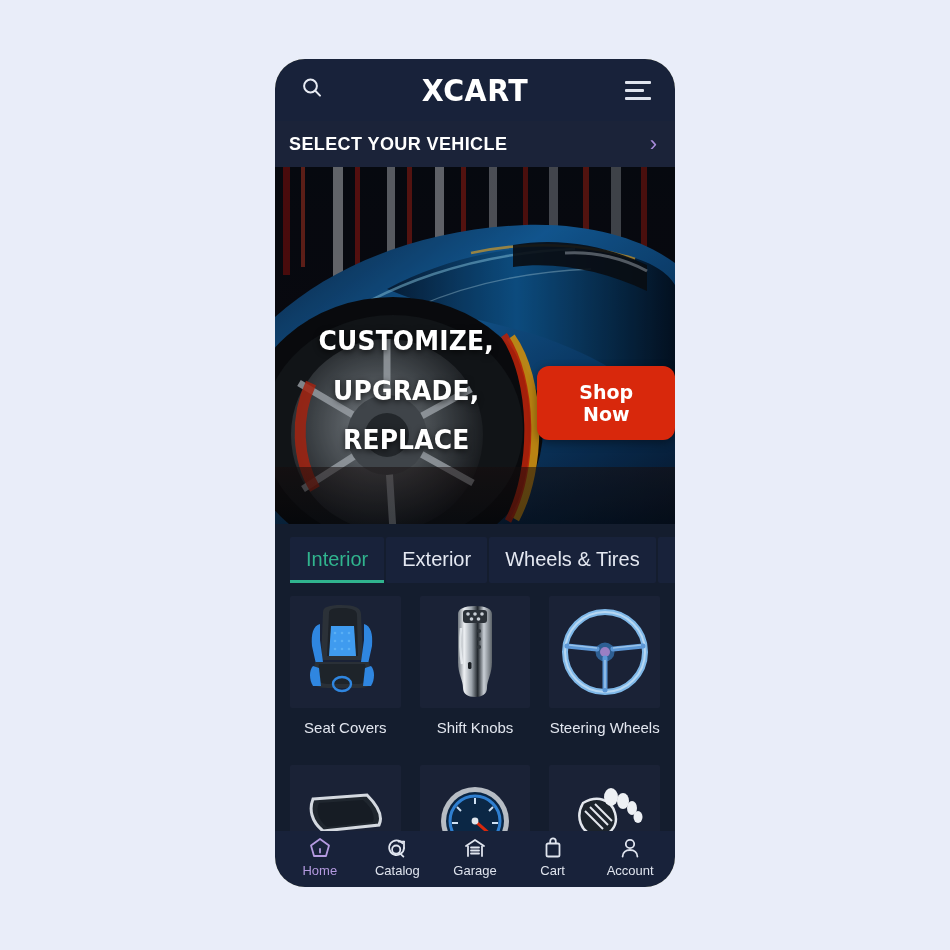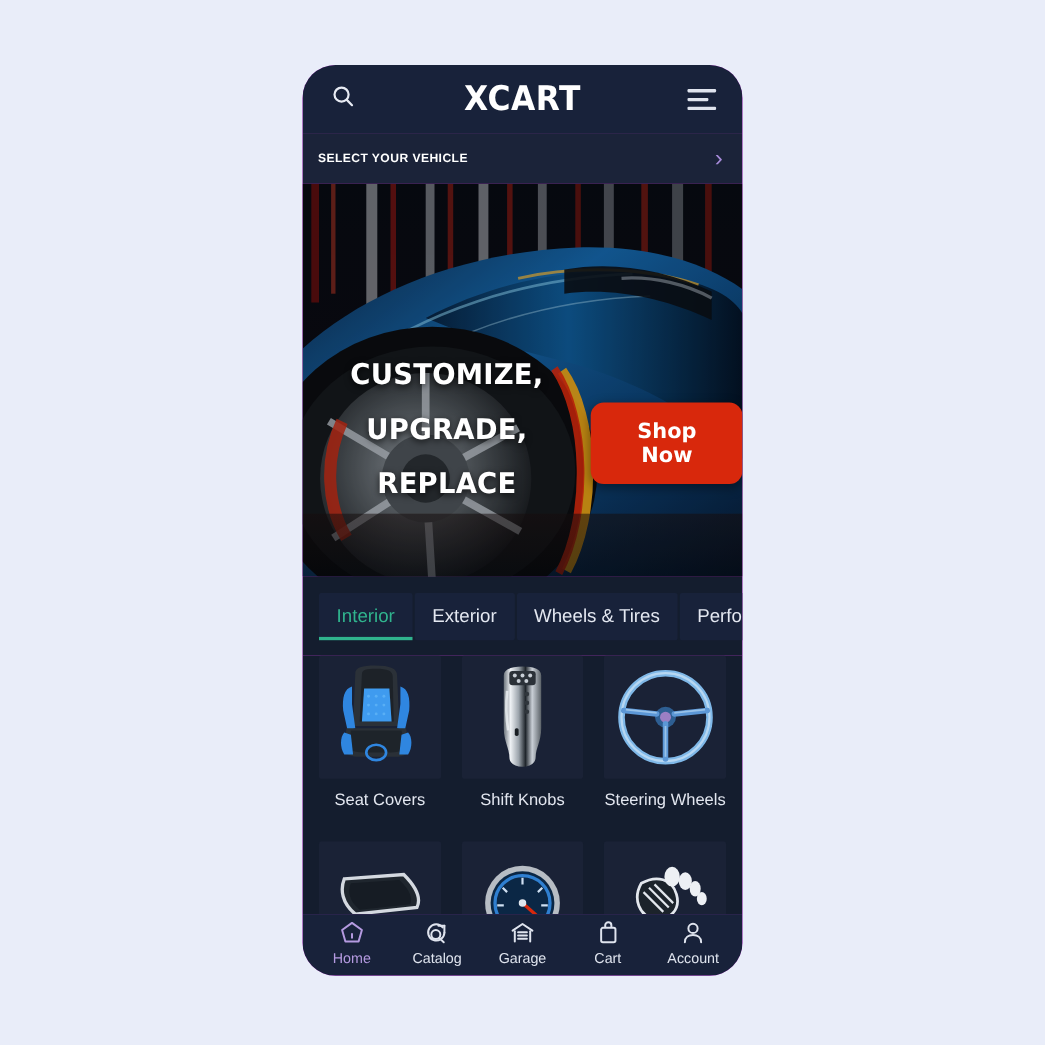--- a/index.html
+++ b/index.html
@@ -15,21 +15,21 @@
     position: relative;
   }
 
   
   #phone {
     position: absolute;
     left: 275px;
     top: 59px;
     width: 400px;
     height: 828px;
-    background: #d946ef;
+    background: #fef9c3;
     border-radius: 30px;
     overflow: hidden;
     display: flex;
     flex-direction: column;
   }
 
   
   #appbar {
     height: 62px;
     flex: 0 0 62px;
@@ -86,21 +86,21 @@
     background: #1b2339;
     display: flex;
     align-items: center;
     justify-content: space-between;
     padding: 0 18px 0 14px;
     box-sizing: border-box;
     cursor: pointer;
   }
   #vehiclebar .label {
     color: #ffffff;
-    font-size: 11px;
+    font-size: 18px;
     font-weight: bold;
     letter-spacing: 0.4px;
   }
   .chev {
     color: #a78bda;
     font-size: 22px;
     line-height: 1;
     font-weight: 300;
   }
 
@@ -168,21 +168,21 @@
   }
   #tabs {
     display: flex;
     gap: 2px;
     align-items: stretch;
     white-space: nowrap;
   }
   .tab {
     background: #18223a;
     color: #e4e8f1;
-    font-size: 17px;
+    font-size: 20px;
     padding: 11px 16px 12px 16px;
     cursor: pointer;
     position: relative;
     border-radius: 2px;
   }
   .tab.active {
     color: #2fb храм;
   }
   .tab.active {
     color: #30b48e;

